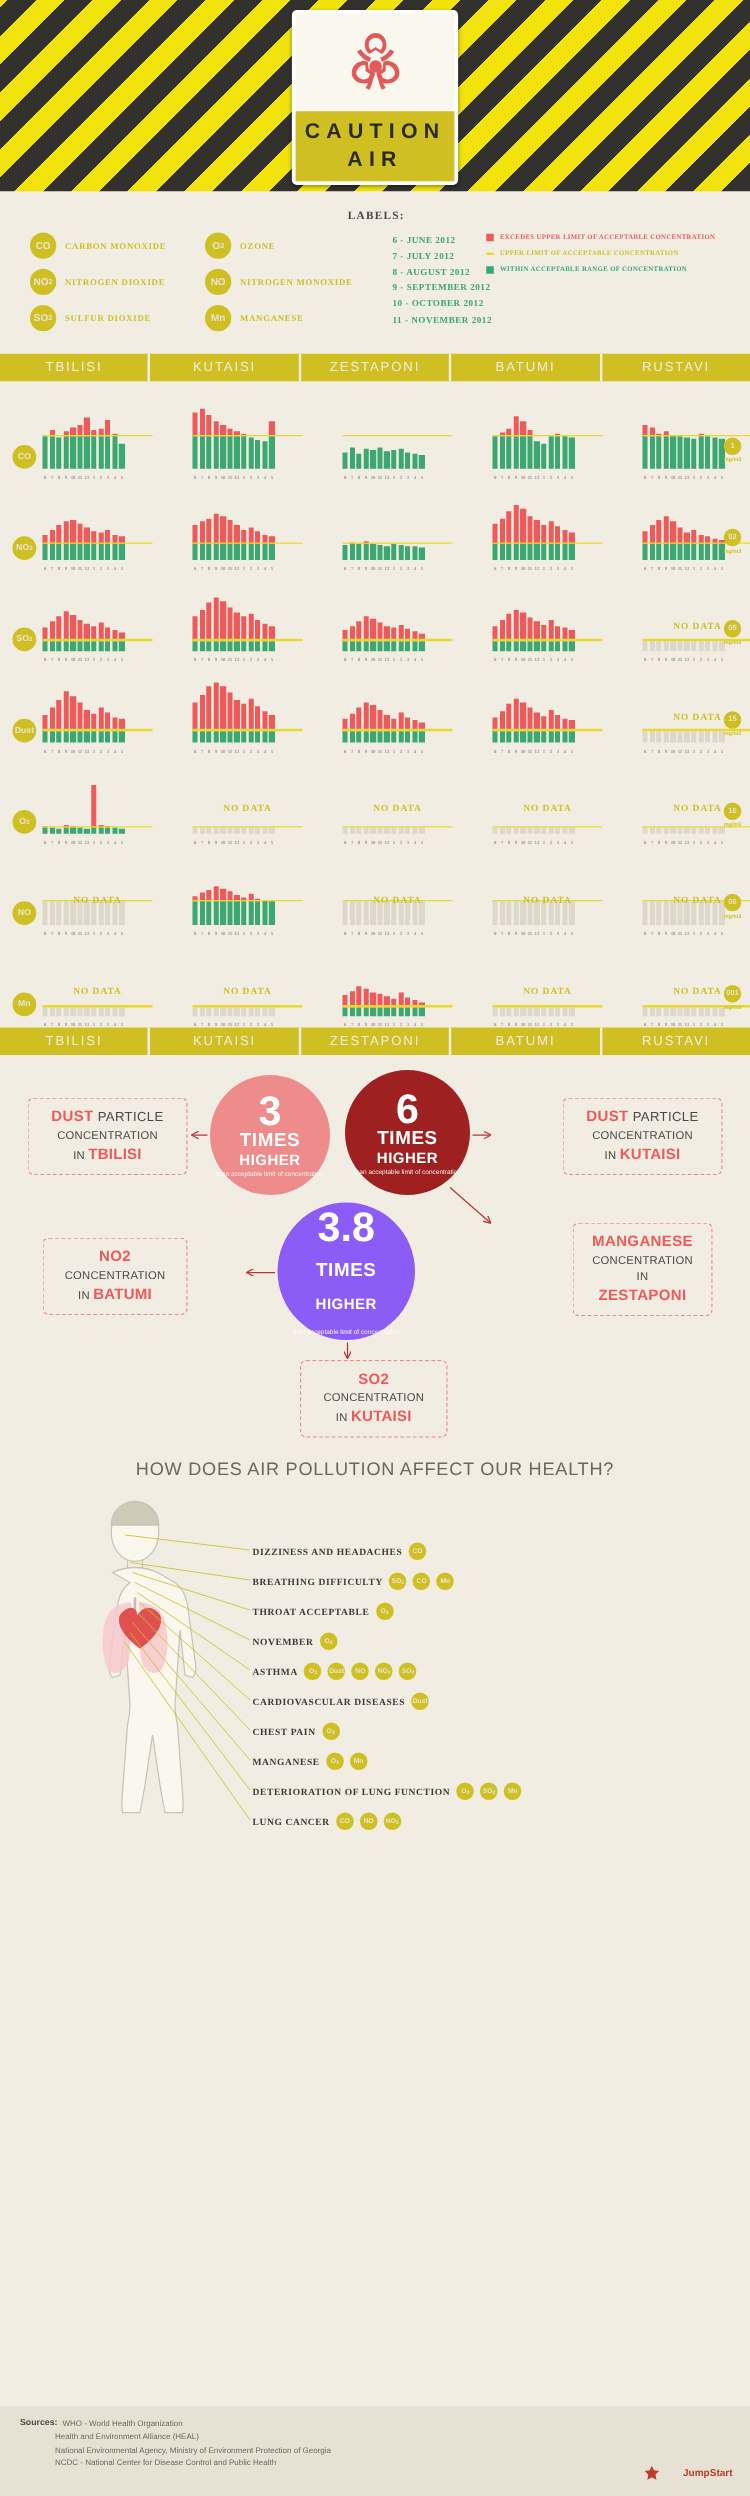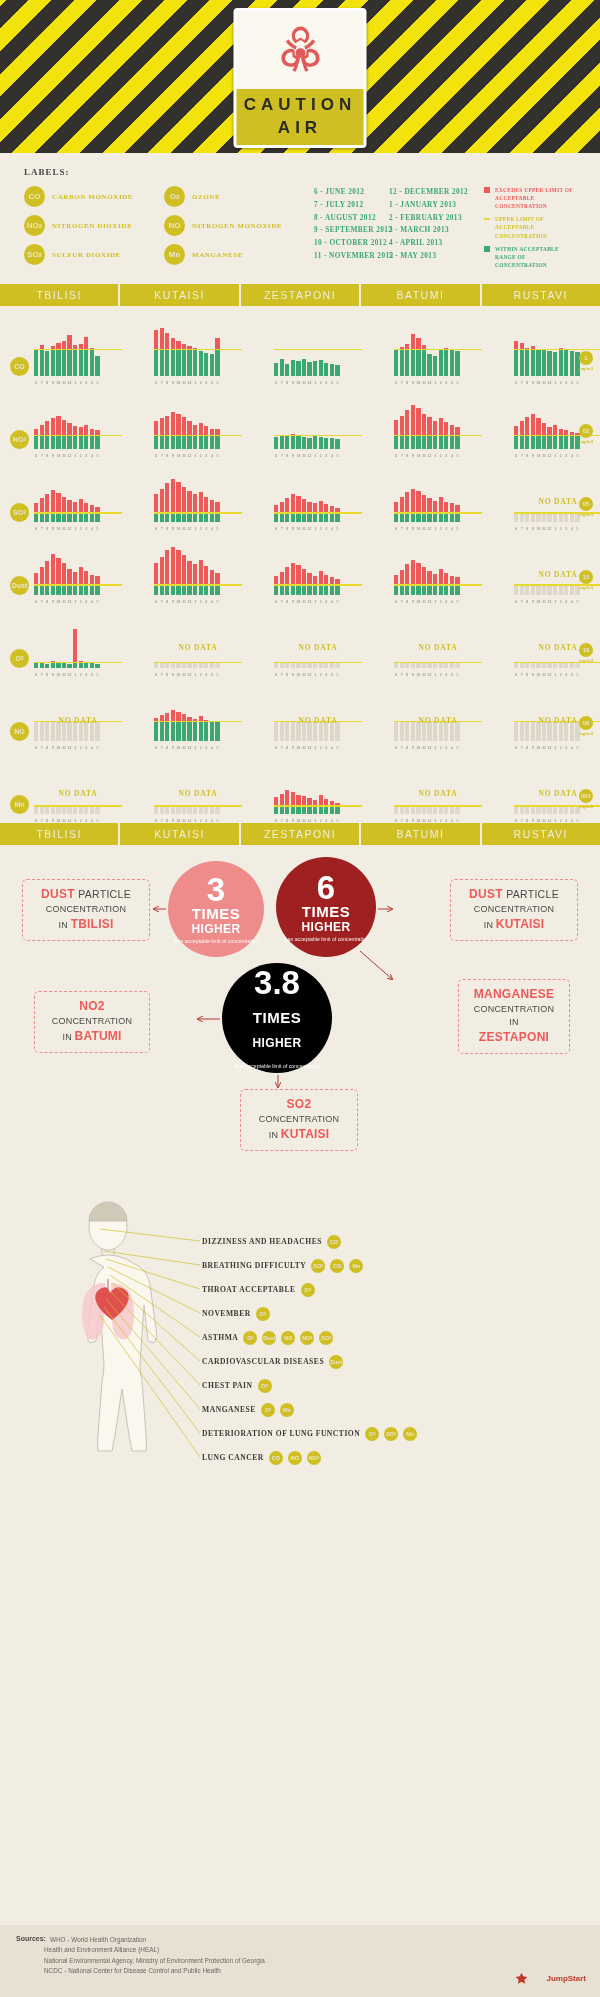--- a/index.html
+++ b/index.html
@@ -28,21 +28,21 @@
   }
   .biohazard { width:100%; height:78px; display:flex; align-items:center; justify-content:center;}
   .caution-band {
     width:100%; flex:1; background:#cfbf22;
     display:flex; flex-direction:column; align-items:center; justify-content:center;
     color:#2c2a27; font-weight:bold; letter-spacing:5px; font-size:17px; line-height:1.35;
   }
 
   
   .legend-wrap { position:relative; padding:14px 22px 10px 24px; }
-  .legend-title { font-weight:bold; font-size:9px; letter-spacing:1px; color:#4a4843; margin-bottom:9px; font-family:"Liberation Serif",serif;}
+  .legend-title { font-weight:bold; font-size:9px; letter-spacing:1px; color:#4a4843; margin-bottom:9px; font-family:"Liberation Serif",serif;text-align:center;}
   .legend-cols { display:flex; gap:0; }
   .lcol-a { width:140px; }
   .lcol-b { width:150px; }
   .lcol-c { width:75px; }
   .lcol-d { width:95px; }
   .lcol-e { flex:1; }
 
   .chem { display:flex; align-items:center; margin-bottom:8px; height:21px;}
   .chem .bub {
     width:21px; height:21px; border-radius:50%; background:#cfbf22;
@@ -206,28 +206,20 @@
       </div>
     </div>
     <div class="lcol-c">
       <div class="mo l">6 - JUNE 2012</div>
       <div class="mo l">7 - JULY 2012</div>
       <div class="mo l">8 - AUGUST 2012</div>
       <div class="mo l">9 - SEPTEMBER 2012</div>
       <div class="mo l">10 - OCTOBER 2012</div>
       <div class="mo l">11 - NOVEMBER 2012</div>
     </div>
-    <div class="lcol-d">
-      <div class="mo l">12 - DECEMBER 2012</div>
-      <div class="mo l">1 - JANUARY 2013</div>
-      <div class="mo l">2 - FEBRUARY 2013</div>
-      <div class="mo l">3 - MARCH 2013</div>
-      <div class="mo l">4 - APRIL 2013</div>
-      <div class="mo l">5 - MAY 2013</div>
-    </div>
     <div class="lcol-e">
       <div class="leg-item">
         <div class="leg-sw red"></div>
         <div class="leg-tx red">EXCEDES UPPER LIMIT OF ACCEPTABLE CONCENTRATION</div>
       </div>
       <div class="leg-item">
         <div class="leg-sw line"></div>
         <div class="leg-tx yel">UPPER LIMIT OF ACCEPTABLE CONCENTRATION</div>
       </div>
       <div class="leg-item">
@@ -2473,21 +2465,21 @@
     <div class="hi">HIGHER</div>
     <div class="sub">than acceptable limit of concentration</div>
   </div>
 
   <div class="fbox" style="right:22px; top:28px; width:128px;">
     <div class="l1"><span class="bigred">DUST</span> <span>PARTICLE</span></div>
     <div class="dk">CONCENTRATION</div>
     <div class="dk"><span>IN</span> <span class="bigred">KUTAISI</span></div>
   </div>
 
-  <div class="circ" style="left:222px; top:112px; width:110px; height:110px; background:#000000;gap:11px;">
+  <div class="circ" style="left:222px; top:112px; width:110px; height:110px; background:#8b5cf6;gap:11px;">
     <div class="big">3.8</div>
     <div class="tm">TIMES</div>
     <div class="hi">HIGHER</div>
     <div class="sub">than acceptable limit of concentration</div>
   </div>
 
   <div class="fbox" style="right:30px; top:128px; width:112px;">
     <div class="l1"><span class="bigred">MANGANESE</span></div>
     <div class="dk">CONCENTRATION</div>
     <div class="dk">IN</div>
@@ -2516,20 +2508,21 @@
     </g>
     <defs>
         <marker id="ah" markerWidth="6" markerHeight="6" refX="5" refY="3" orient="auto">
       <path d="M0,0 L6,3 L0,6" fill="none" stroke="#b03a30" stroke-width="1"></path>
         </marker>
       </defs>
   </svg>
 </div>
 
 <div class="health">
+  <div class="h-title">HOW DOES AIR POLLUTION AFFECT OUR HEALTH?</div>
 
   <svg class="body-svg" width="180" height="268" viewBox="0 0 180 268">
     <g fill="none" stroke="#c9c3b5" stroke-width="1">
       <ellipse cx="90" cy="26" rx="19" ry="23" fill="#faf7ef"></ellipse>
       <path d="M71 20 a19 19 0 0 1 38 0 z" fill="#cfc9b8"></path>
       <path d="M84 48 l0 10 l12 0 l0 -10"></path>
       <path d="M72 58 q18 -8 36 0 l14 8 q8 6 10 18 l6 44 q2 10 -2 14 l-6 -2 l-4 -36 l-4 60 q0 8 2 16 l4 54 q1 8 0 16 l-14 0 q-2 -10 -4 -22 l-6 -40 l-6 40 q-2 12 -4 22 l-14 0 q-1 -8 0 -16 l4 -54 q2 -8 2 -16 l-4 -60 l-4 36 l-6 2 q-4 -4 -2 -14 l6 -44 q2 -12 10 -18 z" fill="#faf7ef"></path>
     </g>
     <g>
       <path d="M84 82 q-16 2 -19 20 q-3 16 2 30 q3 8 10 6 q8 -3 9 -16 l1 -40z" fill="#f7c9cc" opacity=".85"></path>

